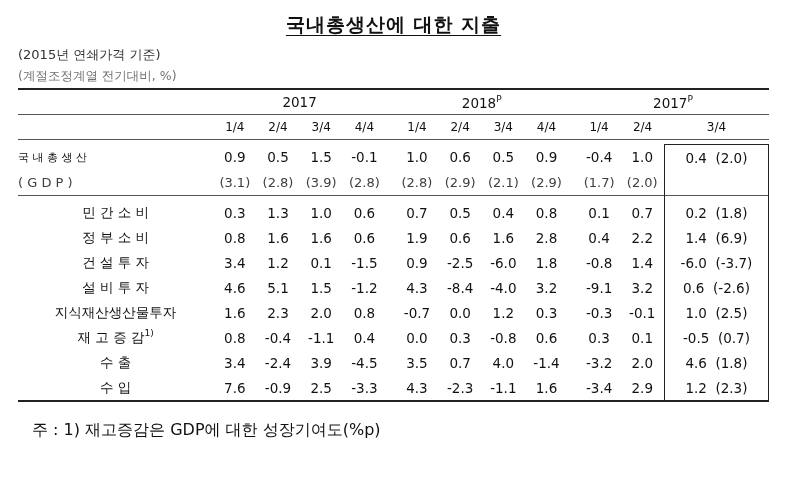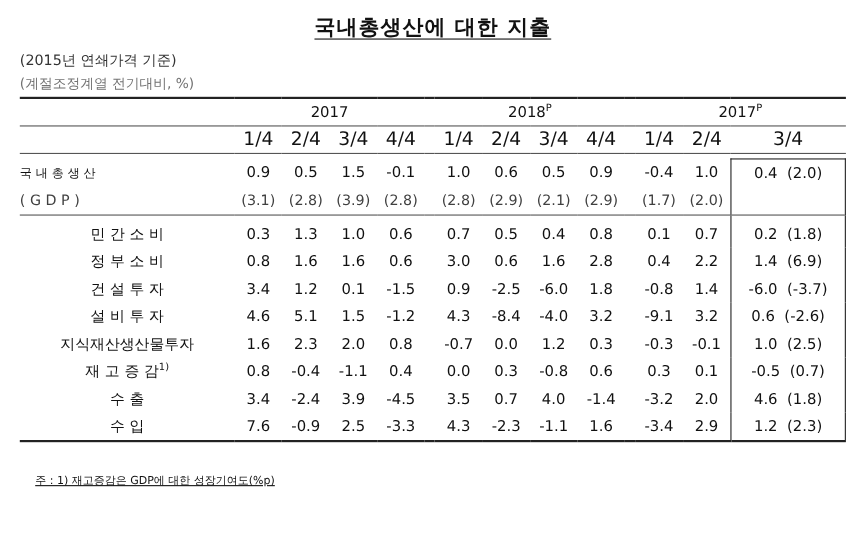--- a/index.html
+++ b/index.html
@@ -56,21 +56,21 @@
   .rule-top td { border-top: 2px solid #222; }
   .rule-thin td { border-top: 1px solid #555; }
 
   .hdr-year {
     text-align: center;
     font-size: 13.5px;
     height: 24px;
   }
   .hdr-q {
     text-align: center;
-    font-size: 17px;
+    font-size: 12px;
     height: 24px;
   }
   sup.p { font-size: 9px; vertical-align: super; }
 
   td.label {
     font-size: 13.5px;
     letter-spacing: 0;
     padding-left: 14px;
     white-space: nowrap;
     height: 25px;
@@ -96,25 +96,24 @@
     color: #404040;
   }
   .boxcell {
     border-left: 1.5px solid #222;
     border-right: 1.5px solid #222;
   }
   .boxtop { border-top: 1.5px solid #222; }
   .boxbot { border-bottom: 1.5px solid #222; }
   .group-gap { width: 10px; }
   .footnotes {
-    margin-top: 24px;
-    font-size: 10px;
+    margin-top: 12px;
+    font-size: 16px;
     line-height: 1.55;
     padding-left: 14px;
-    text-decoration: underline;
   }
   .footnotes div { white-space: nowrap; }
   .spacer-row td { height: 4px; }
   sup.fn { font-size: 9px; vertical-align: super; }
 </style>
 </head>
 <body>
 
 <div class="page">
 
@@ -264,21 +263,21 @@
       </td>
     </tr>
 
     <tr>
       <td class="label">정 부 소 비</td>
       <td class="num">0.8</td>
       <td class="num">1.6</td>
       <td class="num">1.6</td>
       <td class="num">0.6</td>
       <td class="group-gap"></td>
-      <td class="num">3.0</td>
+      <td class="num">1.9</td>
       <td class="num">0.6</td>
       <td class="num">1.6</td>
       <td class="num">2.8</td>
       <td class="group-gap"></td>
       <td class="num">0.4</td>
       <td class="num">2.2</td>
       <td class="num wide boxcell">
         <span>1.4</span>
         &nbsp;<span>(6.9)</span>
       </td>

